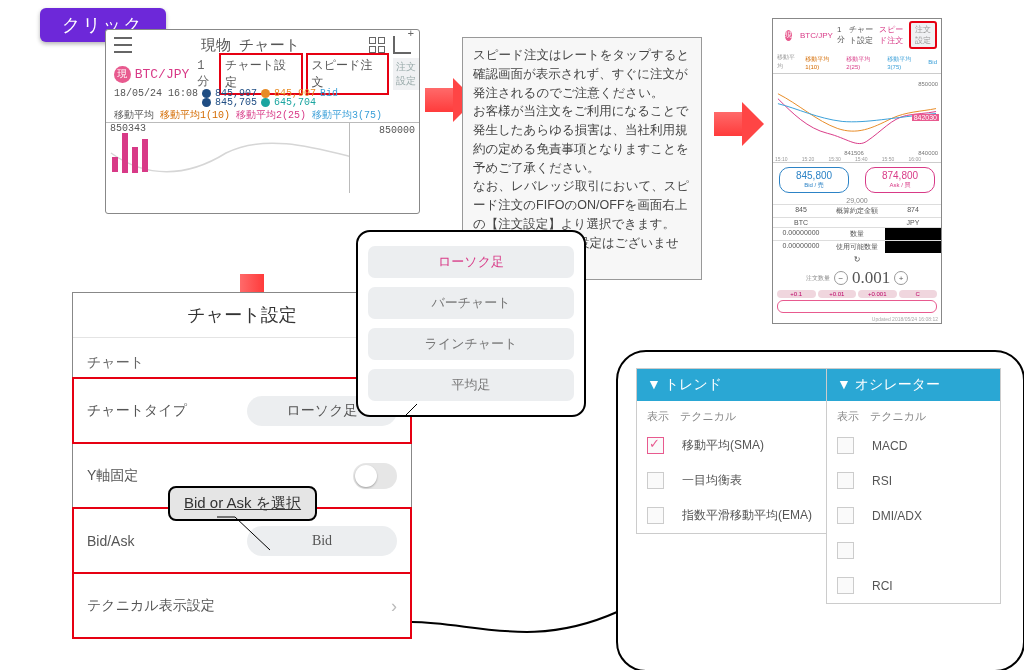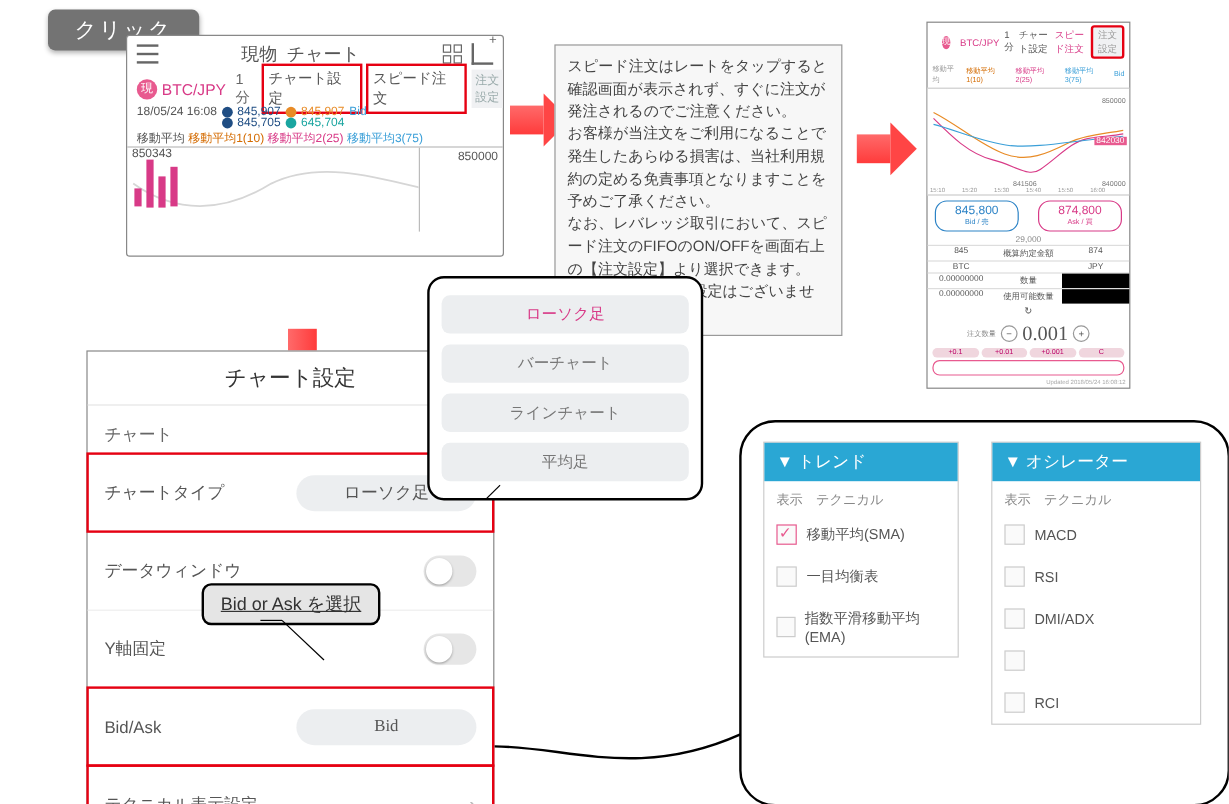--- a/index.html
+++ b/index.html
@@ -1,22 +1,22 @@
 <!DOCTYPE html>
 <html><head>
 <meta charset="utf-8">
 <style>
   html,body{margin:0;padding:0;background:#fff;font-family:"Hiragino Kaku Gothic ProN","Yu Gothic",sans-serif;color:#333;}
   .stage{position:relative;width:1024px;height:670px;}
   .abs{position:absolute;box-sizing:border-box;}
   
-  .click-badge{background:#737373;color:#fff;font-size:18px;padding:5px 22px;border-radius:6px;letter-spacing:2px;box-shadow:0 2px 4px rgba(0,0,0,.3);}
+  .click-badge{background:#6d28d9;color:#fff;font-size:18px;padding:5px 22px;border-radius:6px;letter-spacing:2px;box-shadow:0 2px 4px rgba(0,0,0,.3);}
   .click-tail{position:absolute;left:100px;top:33px;width:0;height:0;border-left:8px solid transparent;border-right:8px solid transparent;border-top:12px solid #e4002b;transform:rotate(-20deg);}
   
-  .chart-head{border:1px solid #888;border-radius:3px;background:#fff;}
+  .chart-head{border:1px solid #888;border-radius:3px;background:#fff;font-family:Liberation Mono, monospace;}
   .ch-row1{display:flex;align-items:center;height:30px;padding:0 8px;font-size:15px;color:#555;gap:8px;}
   .hamburger{width:18px;height:12px;border-top:2px solid #666;border-bottom:2px solid #666;position:relative;}
   .hamburger:before{content:"";position:absolute;top:5px;left:0;right:0;border-top:2px solid #666;}
   .sq4{width:16px;height:16px;display:grid;grid-template-columns:1fr 1fr;grid-template-rows:1fr 1fr;gap:2px;}
   .sq4 i{border:1.5px solid #666;}
   .plus-chart{width:16px;height:16px;position:relative;border-left:2px solid #666;border-bottom:2px solid #666;}
   .plus-chart:after{content:"+";position:absolute;right:-3px;top:-8px;font-size:11px;color:#666;}
   .ch-row2{display:flex;align-items:center;height:28px;font-size:12px;}
   .badge-dot{width:17px;height:17px;border-radius:50%;background:#e85a8f;color:#fff;font-size:10px;display:flex;align-items:center;justify-content:center;margin:0 4px 0 8px;}
   .redbox{border:2px solid #e60012;padding:2px 4px;margin-left:3px;color:#555;}
@@ -76,21 +76,21 @@
   .pop-btn.sel{color:#d83a87;}
   
   .bubble{border:2px solid #000;border-radius:8px;background:#e5e5e5;padding:6px 14px;font-size:15px;}
   .bubble u{text-decoration:underline;}
   .lead{position:absolute;border-top:1px solid #000;}
   
   .bubble-large{border:2px solid #000;border-radius:30px;position:absolute;background:#fff;}
   .list-card{border:1px solid #ccc;background:#fff;}
   .lc-head{background:#2aa7d4;color:#fff;font-size:14px;padding:7px 10px;}
   .lc-sub{font-size:11px;color:#888;padding:8px 10px 4px;}
-  .lc-row{display:flex;align-items:center;gap:8px;font-size:12px;color:#555;padding:9px 10px;}
+  .lc-row{display:flex;align-items:center;gap:18px;font-size:12px;color:#555;padding:9px 10px;}
   .chk{width:15px;height:15px;border:1px solid #ccc;background:#fafafa;}
   .chk.on{border-color:#e85a8f;position:relative;}
   .chk.on:after{content:"✓";position:absolute;color:#e85a8f;font-size:13px;left:1px;top:-2px;} .grey2{background:#f0f1f3;color:#999;padding:1px 4px;border-radius:3px;margin-left:auto;font-size:8px;}
 </style>
 </head>
 <body>
 
 <div class="stage">
 
   <div class="abs" style="left:40px;top:8px;">
@@ -259,24 +259,20 @@
   </div>
 
   <div class="abs settings" style="left:72px;top:292px;width:340px;">
     <div class="set-title">チャート設定</div>
     <div class="set-sec">チャート</div>
     <div class="set-row red-frame">
       <span>チャートタイプ</span>
       <span class="set-sel">ローソク足</span>
     </div>
     <div class="set-row">
-      <span>データウィンドウ</span>
-      <span class="toggle"></span>
-    </div>
-    <div class="set-row">
       <span>Y軸固定</span>
       <span class="toggle"></span>
     </div>
     <div class="set-row red-frame">
       <span>Bid/Ask</span>
       <span class="set-sel" style="font-family:serif;">Bid</span>
     </div>
     <div class="set-row red-frame">
       <span>テクニカル表示設定</span>
       <span class="chev">›</span>
@@ -301,21 +297,21 @@
 
   <svg class="abs" style="left:405px;top:404px;width:12px;height:12px;pointer-events:none;">
     <path d="M0 12 L12 0" stroke="#000" fill="none"></path>
   </svg>
 
   <div class="bubble-large" style="left:616px;top:350px;width:405px;height:318px;"></div>
   <svg class="abs" style="left:412px;top:610px;width:210px;height:55px;pointer-events:none;">
     <path d="M0 12 C60 12,120 40,205 2" stroke="#000" fill="none" stroke-width="2"></path>
   </svg>
 
-  <div class="abs list-card" style="left:636px;top:368px;width:163px;">
+  <div class="abs list-card" style="left:636px;top:368px;width:191px;">
     <div class="lc-head">▼ トレンド</div>
     <div class="lc-sub"><span>表示</span>　<span>テクニカル</span></div>
     <div class="lc-row">
         <span class="chk on"></span>
         <span>移動平均(SMA)</span>
       </div>
     <div class="lc-row">
         <span class="chk"></span>
         <span>一目均衡表</span>
       </div>

